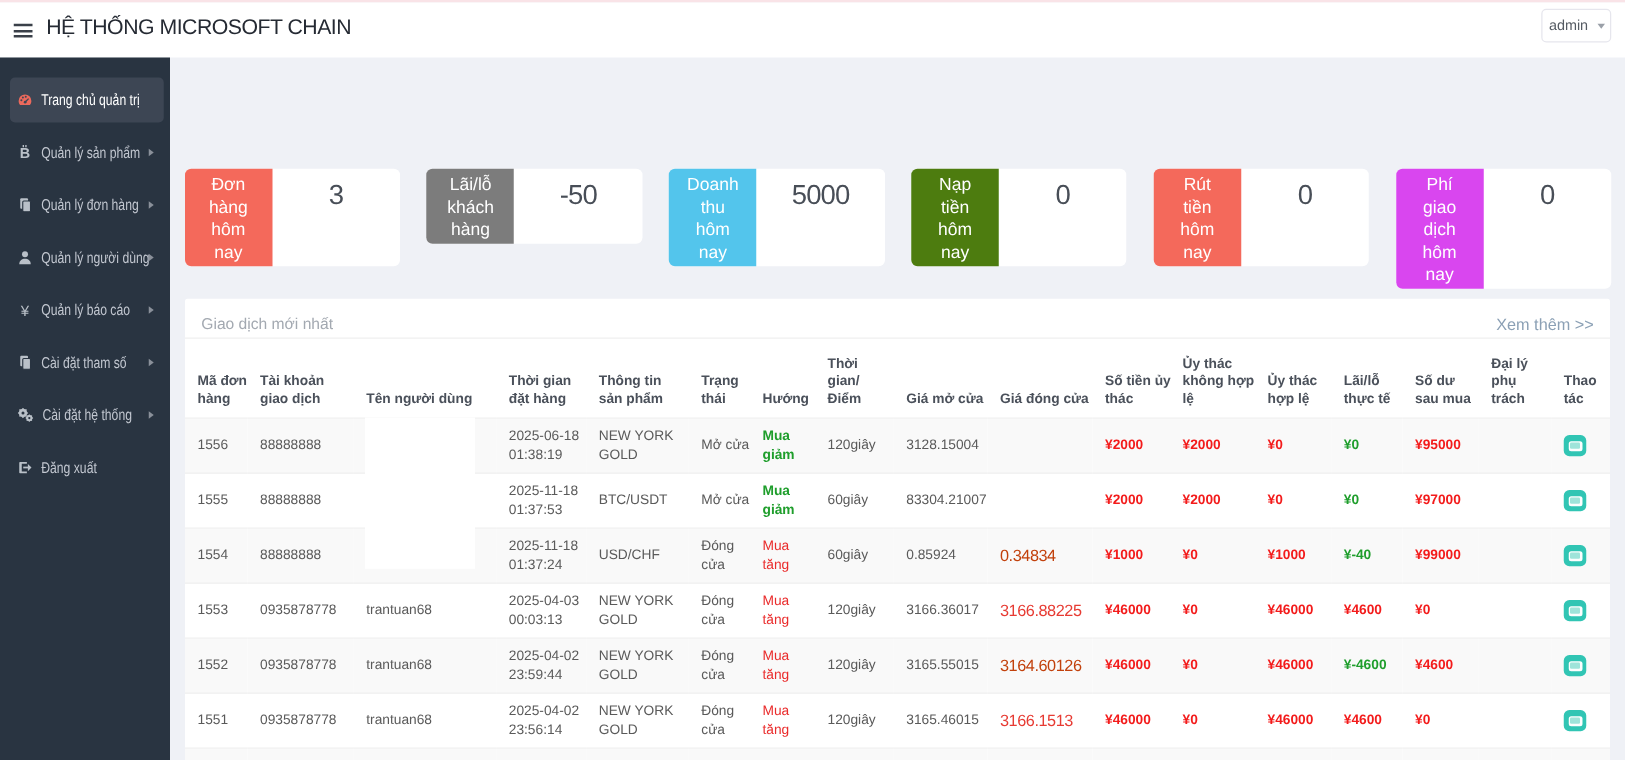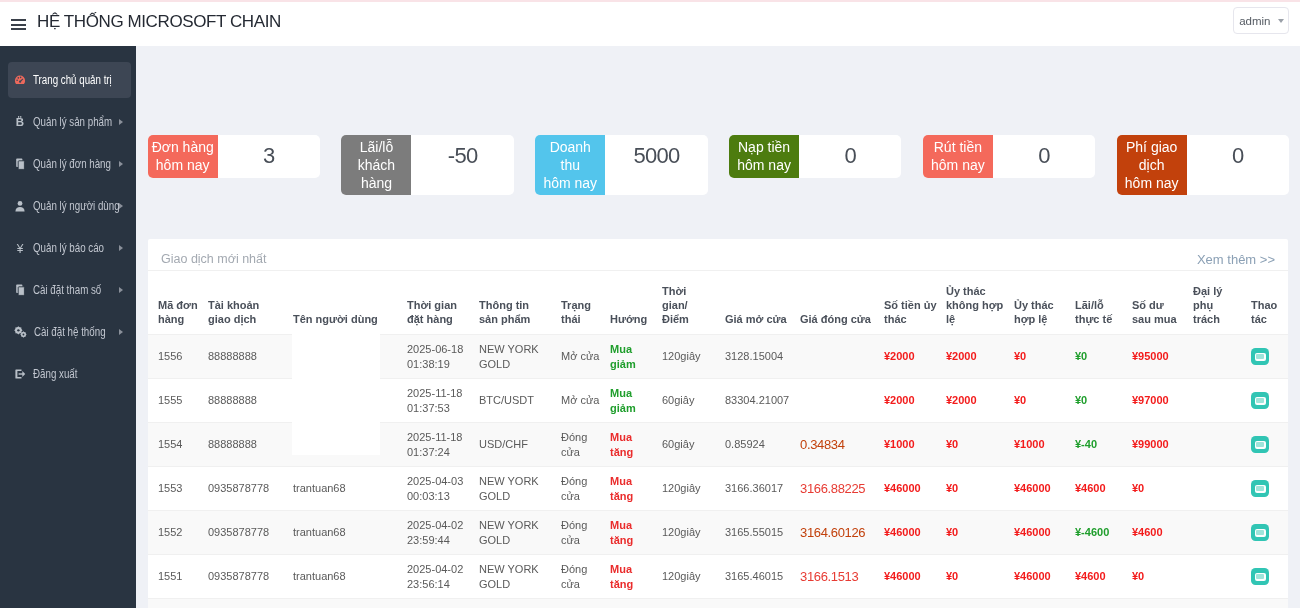--- a/index.html
+++ b/index.html
@@ -16,31 +16,31 @@
 .mi { position:relative; height:36px; margin:0 5px 6px 8px; display:flex; align-items:center; color:#c2c7d0; font-size:12.5px; border-radius:4px; }
 .mi .ico { width:12px; height:12px; margin-left:6px; margin-right:6.5px; flex:none; }
 .mi .txt { white-space:nowrap; transform:scaleX(0.78); transform-origin:left center; }
 .mi.active { background:#3d4654; color:#fff; }
 .mi .caret { position:absolute; right:8px; width:0; height:0; border-top:3.5px solid transparent; border-bottom:3.5px solid transparent; border-left:4px solid #8a909a; }
 .main { position:absolute; left:136px; top:46px; width:1164px; height:562px; }
 .stats { position:absolute; left:21px; top:50px; font-size:23.5px; color:#70767e; }
 .stats span { margin-right:35px; }
 .boxes { position:absolute; left:11.7px; top:88.8px; width:1152px; }
 .box { position:absolute; top:0; display:flex; border-radius:5px; background:#fff; width:172.3px; min-height:43px; align-items:stretch; }
-.box .lbl { width:70px; color:#fff; font-size:14px; line-height:18px; display:flex; align-items:center; justify-content:center; text-align:center; padding:3px 1px; border-radius:5px 0 0 5px; flex:none; }
+.box .lbl { width:70px; color:#fff; font-size:14px; line-height:18px; display:flex; align-items:center; justify-content:center; text-align:center; padding:3px 14px; border-radius:5px 0 0 5px; flex:none; }
 .box .val { flex:1; height:43px; display:flex; align-items:center; justify-content:center; font-size:22px; letter-spacing:-0.75px; color:#484e57; }
 .card { position:absolute; left:12px; top:193px; width:1140px; background:#fff; border-radius:2px; height:420px; }
 .cardhead { height:32px; line-height:33px; padding:4px 13px; color:#a3a9b1; font-size:12.5px; border-bottom:1px solid #f0f0f0; }
 .cardhead .more { float:right; color:#8ba0b5; font-size:13px; }
 table { border-collapse:collapse; table-layout:fixed; width:1140px; font-size:11px; color:#5a5a5a; }
 th { font-size:11px; color:#4a505a; text-align:left; vertical-align:bottom; padding:8px 2px 8px 10px; font-weight:bold; line-height:14px; }
 td { padding:0 4px 0 10px; line-height:15px; border-top:1px solid #f0f0f0; height:44px; vertical-align:middle; }
 tr.odd td { background:#f9f9f9; }
 .grn { color:#1f9e2c; font-weight:bold; }
-.red { color:#ea2c2c; font-weight:bold; }
+.red { color:#ea2c2c; font-weight:normal; }
 .yr { color:#f31b1b; font-weight:bold; }
 .yg { color:#1f9e2c; font-weight:bold; }
 .cls { font-size:13px; letter-spacing:-0.35px; }
 .clsr { color:#e73b33; }
 .clsg { color:#c2410c; }
 .abtn { width:18px; height:17px; background:#31c5b4; border-radius:4.5px; position:relative; }
 .abtn::before { content:""; position:absolute; left:3.5px; top:4.5px; width:11px; height:8px; background:#fdfefe; border-radius:2px; }
 .abtn::after { content:""; position:absolute; left:5.2px; top:6.4px; width:7.6px; height:4.6px; background:#9fe4da; border-radius:1px; }
 .whitebox { position:absolute; left:292px; top:334px; width:88px; height:121px; background:#fff; }
 </style>
@@ -149,21 +149,21 @@
     </div>
     <div class="box" style="left:581.4px">
       <div class="lbl" style="background:#4d7c0f">Nạp tiền<br>hôm nay</div>
         <div class="val">0</div>
     </div>
     <div class="box" style="left:775.2px">
       <div class="lbl" style="background:#f4695b">Rút tiền<br>hôm nay</div>
         <div class="val">0</div>
     </div>
     <div class="box" style="left:969px">
-      <div class="lbl" style="background:#c2410c">Phí giao<br>dịch<br>hôm nay</div>
+      <div class="lbl" style="background:#d946ef">Phí giao<br>dịch<br>hôm nay</div>
         <div class="val">0</div>
     </div>
   </div>
   <div class="card">
     <div class="cardhead">Giao dịch mới nhất <span class="more">Xem thêm &gt;&gt;</span></div>
     <table>
       <colgroup>
           <col style="width:50px">
           <col style="width:85px">
           <col style="width:114px">

